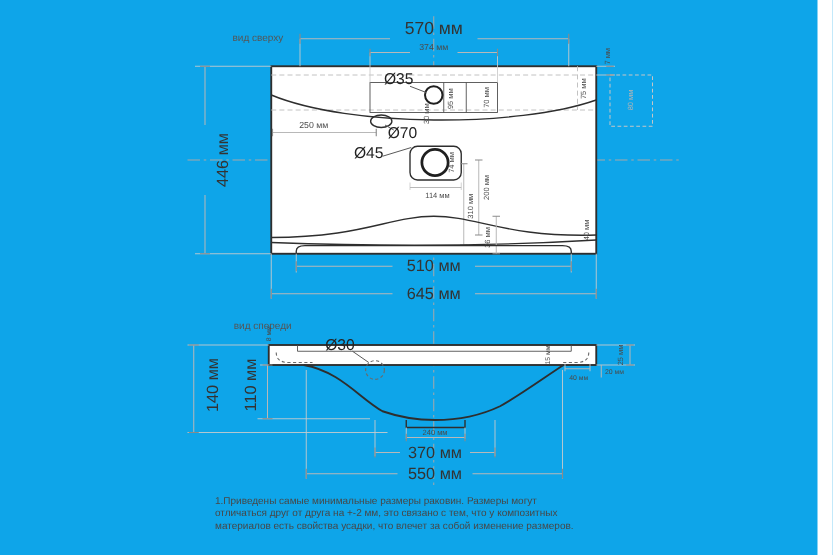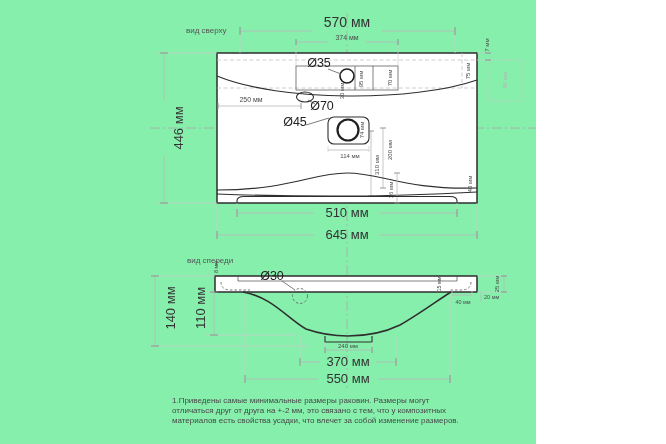--- a/index.html
+++ b/index.html
@@ -1,16 +1,16 @@
 <!DOCTYPE html>
 <html><head>
 <meta charset="utf-8">
 <style>
   html,body{margin:0;padding:0;background:#ffffff;}
-  .stage{position:relative;width:536px;height:444px;background:#86efac;overflow:hidden;
+  .stage{position:relative;width:654px;height:444px;background:#0ea5e9;overflow:hidden;
          font-family:"Liberation Sans", sans-serif;}
   svg{display:block;}
   svg text{font-family:"Liberation Sans", sans-serif;fill:#3b3b3b;}
   .outline{stroke:#2e2e2e;stroke-width:1.5;fill:none;}
   .outline-fill{stroke:#2e2e2e;stroke-width:1.5;fill:#ffffff;}
   .curve{stroke:#2e2e2e;stroke-width:1.1;fill:none;}
   .thin{stroke:#4a4a4a;stroke-width:0.7;fill:none;}
   .hole{stroke:#1f1f1f;stroke-width:1.6;fill:#ffffff;}
   .hole-bold{stroke:#1f1f1f;stroke-width:2.2;fill:#ffffff;}
   .dimline{stroke:#b8b8b8;stroke-width:0.8;fill:none;}

